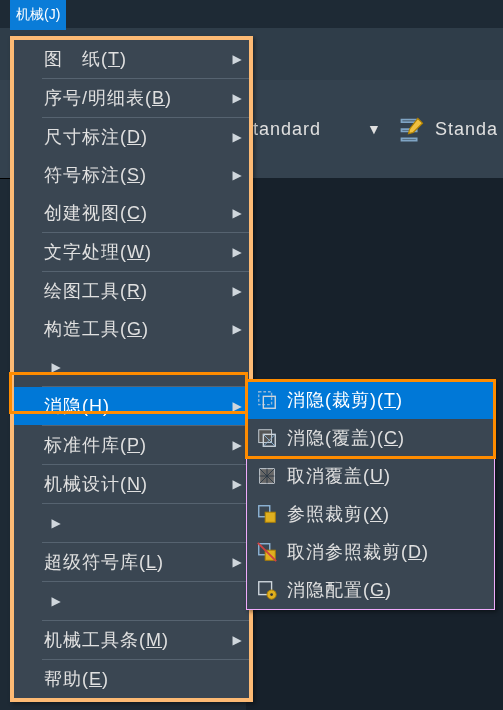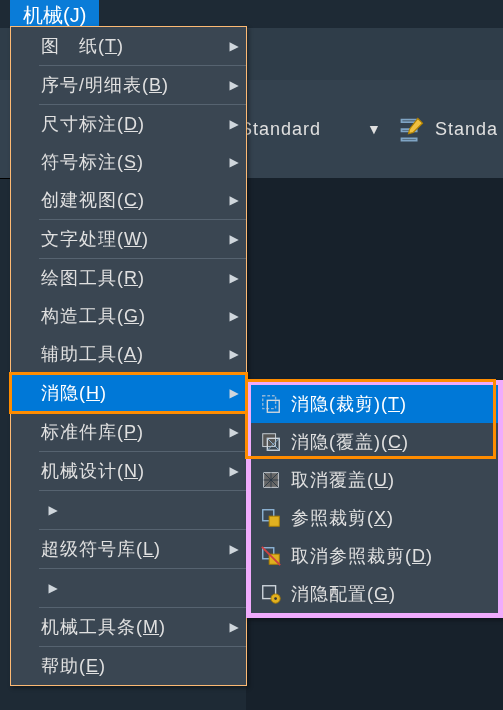--- a/index.html
+++ b/index.html
@@ -60,34 +60,34 @@
   .pencil-icon {
     width: 30px; height: 30px;
     display: inline-flex; align-items: center; justify-content: center;
     margin-left: 8px;
   }
   .pencil-icon svg { width: 28px; height: 28px; }
   .top-trigger {
     position: absolute;
     top: 0; left: 10px;
     height: 26px;
-    padding: 2px 13px;
+    padding: 2px 6px;
     background: var(--menu-top);
     color: #fff;
     display: flex;
     align-items: center;
-    font-size: 20px;
+    font-size: 14px;
   }
   .menu {
     position: absolute;
-    top: 26px;
+    top: 36px;
     left: 10px;
     width: 235px;
     background: var(--menu-bg);
-    border: 1px solid #fdba74;
+    border: 4px solid #fdba74;
     box-shadow: 2px 2px 4px rgba(0,0,0,0.4);
   }
   .menu-item {
     display: flex;
     align-items: center;
     height: 38px;
     position: relative;
     cursor: default;
   }
   .gutter {
@@ -120,21 +120,21 @@
     border: 3px solid var(--orange);
     pointer-events: none;
     box-sizing: border-box;
   }
   .submenu {
     position: absolute;
     top: 380px;
     left: 246px;
     width: 247px;
     background: var(--menu-bg);
-    border: 5px solid #f0abfc;
+    border: 1px solid #f0abfc;
     box-shadow: 2px 2px 4px rgba(0,0,0,0.4);
   }
   .submenu .menu-item { height: 38px; }
   .sub-icon {
     width: 28px; height: 28px;
     margin-left: 6px; margin-right: 6px;
     flex: none;
     display: flex; align-items: center; justify-content: center;
   }
   .sub-icon svg { width: 22px; height: 22px; }
@@ -210,21 +210,20 @@
       <div class="label">绘图工具(<span class="underline-letter">R</span>)</div>
       <div class="arrow">▶</div>
     </div>
     <div class="menu-item">
       <div class="gutter"></div>
       <div class="label">构造工具(<span class="underline-letter">G</span>)</div>
       <div class="arrow">▶</div>
     </div>
     <div class="menu-item">
       <div class="gutter"></div>
-      <div class="label">辅助工具(<span class="underline-letter">A</span>)</div>
       <div class="arrow">▶</div>
     </div>
     <div class="menu-sep"></div>
     <div class="menu-item highlight">
       <div class="gutter"></div>
       <div class="label">消隐(<span class="underline-letter">H</span>)</div>
       <div class="arrow">▶</div>
     </div>
     <div class="menu-sep"></div>
     <div class="menu-item">

